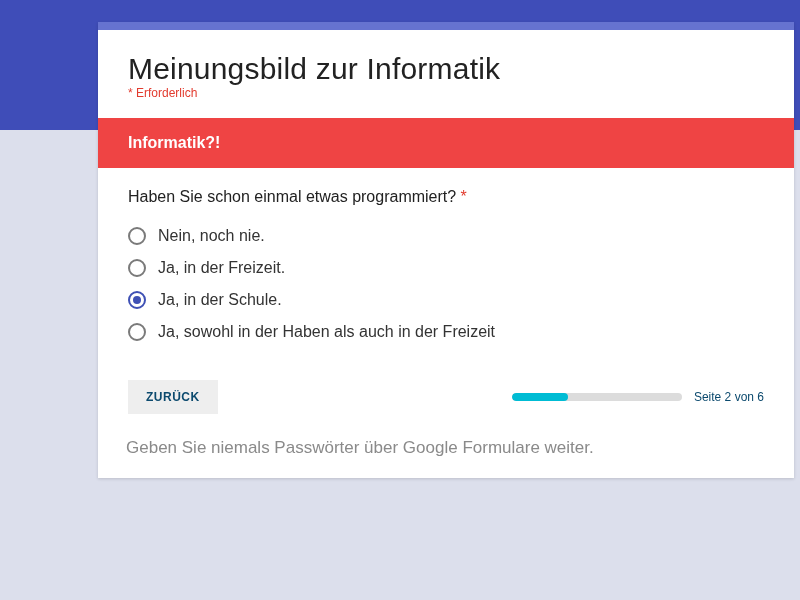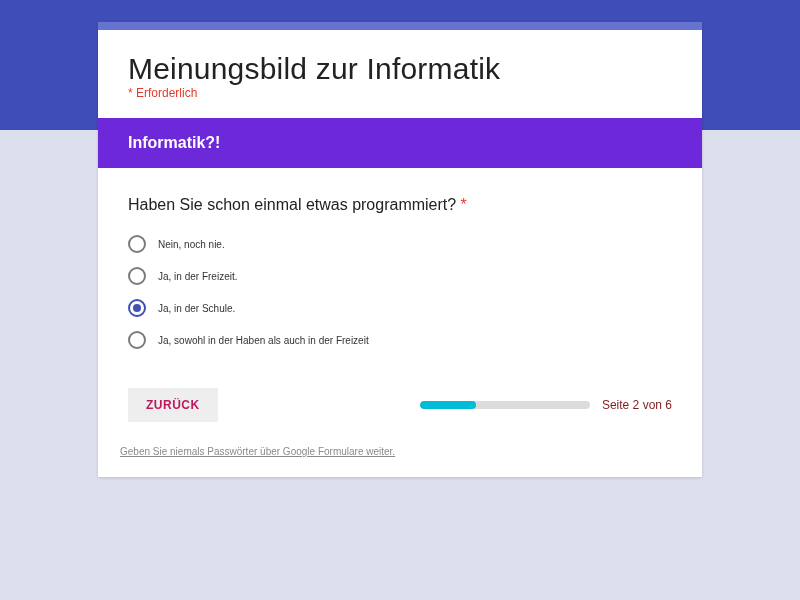--- a/index.html
+++ b/index.html
@@ -12,21 +12,21 @@
   .top-band {
     position: absolute;
     top: 0; left: 0; right: 0;
     height: 130px;
     background: #3f4db8;
   }
   .card {
     position: absolute;
     left: 98px;
     top: 22px;
-    width: 604px;
+    width: 696px;
     background: #ffffff;
     box-shadow: 0 1px 3px rgba(0,0,0,0.15);
   }
   .accent-bar {
     height: 8px;
     background: #6673d0;
   }
   .header {
     padding: 22px 30px 18px 30px;
   }
@@ -34,28 +34,28 @@
     font-size: 30px;
     font-weight: 400;
     color: #222;
     letter-spacing: 0.2px;
   }
   .required-note {
     color: #e23b2e;
     font-size: 12px;
   }
   .section-banner {
-    background: #6d28d9;
+    background: #ef4444;
     color: #fff;
     padding: 16px 30px;
     font-size: 16px;
     font-weight: 700;
   }
   .question-block {
-    padding: 28px 30px 10px 30px;
+    padding: 20px 30px 10px 30px;
   }
   .question-text {
     font-size: 16px;
     color: #222;
     margin-bottom: 14px;
   }
   .asterisk { color: #e23b2e; }
   .option {
     display: flex;
     align-items: center;
@@ -75,37 +75,37 @@
   }
   .radio.selected::after {
     content: "";
     position: absolute;
     top: 3px; left: 3px;
     width: 8px; height: 8px;
     border-radius: 50%;
     background: #3f51b5;
   }
   .option-label {
-    font-size: 10px;
+    font-size: 16px;
     color: #333;
   }
   .nav-row {
     display: flex;
     align-items: center;
     padding: 22px 30px 14px 30px;
     gap: 14px;
   }
   .btn {
     background: #eeeeee;
     border: none;
     padding: 10px 18px;
     font-size: 12px;
     font-weight: 700;
     letter-spacing: 0.5px;
-    color: #be185d;
+    color: #0c4a6e;
     cursor: pointer;
     font-family: inherit;
   }
   .progress-wrap {
     margin-left: auto;
     display: flex;
     align-items: center;
     gap: 12px;
   }
   .progress-bar {
@@ -115,27 +115,26 @@
     border-radius: 4px;
     overflow: hidden;
   }
   .progress-fill {
     height: 100%;
     background: #00bcd4;
     border-radius: 4px;
   }
   .page-of {
     font-size: 12px;
-    color: #7f1d1d;
+    color: #0c4a6e;
   }
   .footer-note {
-    padding: 10px 30px 20px 22px;
-    font-size: 10px;
+    padding: 10px 30px 20px 28px;
+    font-size: 17px;
     color: #8a8a8a;
-    text-decoration: underline;
   }
 </style>
 </head>
 <body>
 
 <div class="top-band"></div>
 
 <div class="card">
   <div class="accent-bar"></div>
 

